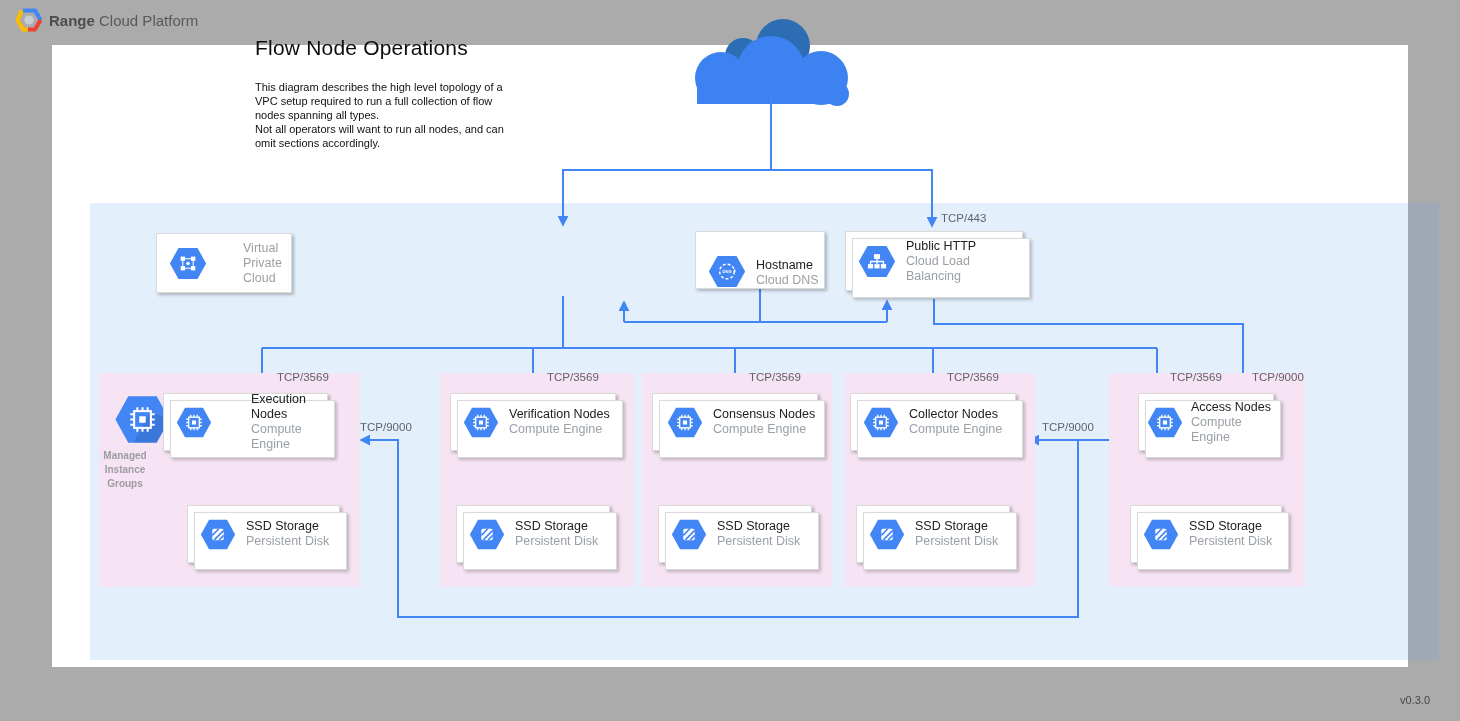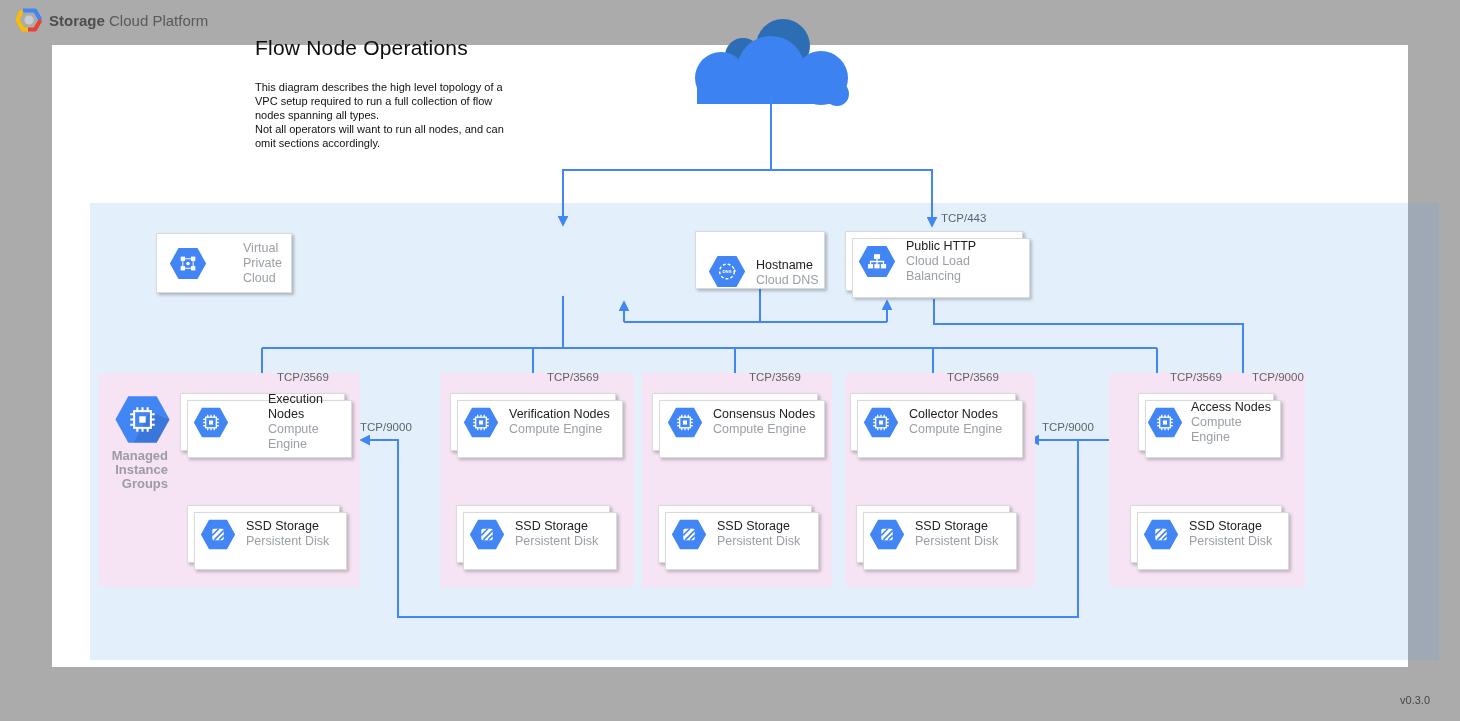--- a/index.html
+++ b/index.html
@@ -29,39 +29,39 @@
   .card.stack::after { content:""; position:absolute; z-index:-1; left:6px; top:6px;
           width:100%; height:100%; background:#fff; border:1px solid #dadada;
           box-shadow:2px 2px 3px rgba(0,0,0,0.22); }
   .ct { font-size:12.5px; line-height:15px; }
   .ct .t { color:#202124; }
   .ct .s { color:#9aa0a6; }
   .hex { width:38px; height:33px; flex:0 0 auto; }
   .hex-sm { width:36px; height:31px; flex:0 0 auto; }
 
   .port { position:absolute; font-size:11.5px; color:#5f6368; white-space:nowrap; }
-  .mig-label { left:82px; top:449px; width:86px; text-align:right; font-size:13px; font-weight:bold;
+  .mig-label { left:82px; top:449px; width:86px; text-align:center; font-size:10px; font-weight:bold;
                color:#9c9ca2; line-height:14px; white-space:pre-line; }
   .wires { left:0; top:0; width:1460px; height:721px; pointer-events:none; }
 </style>
 </head>
 <body>
 
 <div class="screen">
 
   <div class="abs brand">
     <svg width="26" height="24" viewBox="0 0 26 24">
       <g fill="none" stroke-width="4.2" stroke-linejoin="round">
         <path d="M7 2.5 H19 L24.5 12" stroke="#4285f4"></path>
         <path d="M24.5 12 L19 21.5 H12" stroke="#ea4335"></path>
         <path d="M12 21.5 H7 L1.5 12 L5.5 2.5" stroke="#fbbc05"></path>
       </g>
       <circle cx="13" cy="12" r="4.6" fill="#c9cdd1"></circle>
     </svg>
-    <div class="brand-text"><b>Storage</b><span> Cloud Platform</span></div>
+    <div class="brand-text"><b>Range</b><span> Cloud Platform</span></div>
   </div>
 
   <div class="abs page"></div>
 
   <div class="abs vpc-zone"></div>
   <div class="abs vpc-zone-dim"></div>
 
   <div class="abs diagram-title">Flow Node Operations</div>
   <div class="abs diagram-desc">This diagram describes the high level topology of a
 VPC setup required to run a full collection of flow
@@ -175,21 +175,21 @@
     <g fill="none" stroke="#fff" stroke-width="1.6">
       <rect x="15.5" y="12.5" width="13" height="13"></rect>
       <path d="M18 9.5 V12.5 M22 9.5 V12.5 M26 9.5 V12.5 M18 25.5 V28.5 M22 25.5 V28.5 M26 25.5 V28.5 M12.5 15 H15.5 M12.5 19 H15.5 M12.5 23 H15.5 M28.5 15 H31.5 M28.5 19 H31.5 M28.5 23 H31.5"></path>
     </g>
     <rect x="19.5" y="16.5" width="5" height="5" fill="#fff"></rect>
   </svg>
   <div class="abs mig-label">Managed
 Instance
 Groups</div>
 
-  <div class="card stack" style="left:180px;top:393px;width:165px;height:58px;gap:39px;">
+  <div class="card stack" style="left:163px;top:393px;width:165px;height:58px;gap:39px;">
     <svg class="hex-sm" viewBox="0 0 44 38">
       <polygon points="11,1 33,1 43,19 33,37 11,37 1,19" fill="#4285f4"></polygon>
       <g fill="none" stroke="#fff" stroke-width="1.6">
           <rect x="15.5" y="12.5" width="13" height="13"></rect>
           <path d="M18 9.5 V12.5 M22 9.5 V12.5 M26 9.5 V12.5 M18 25.5 V28.5 M22 25.5 V28.5 M26 25.5 V28.5 M12.5 15 H15.5 M12.5 19 H15.5 M12.5 23 H15.5 M28.5 15 H31.5 M28.5 19 H31.5 M28.5 23 H31.5"></path>
         </g>
       <rect x="19.5" y="16.5" width="5" height="5" fill="#fff"></rect>
     </svg>
     <div class="ct">
       <div class="t">Execution Nodes</div>

